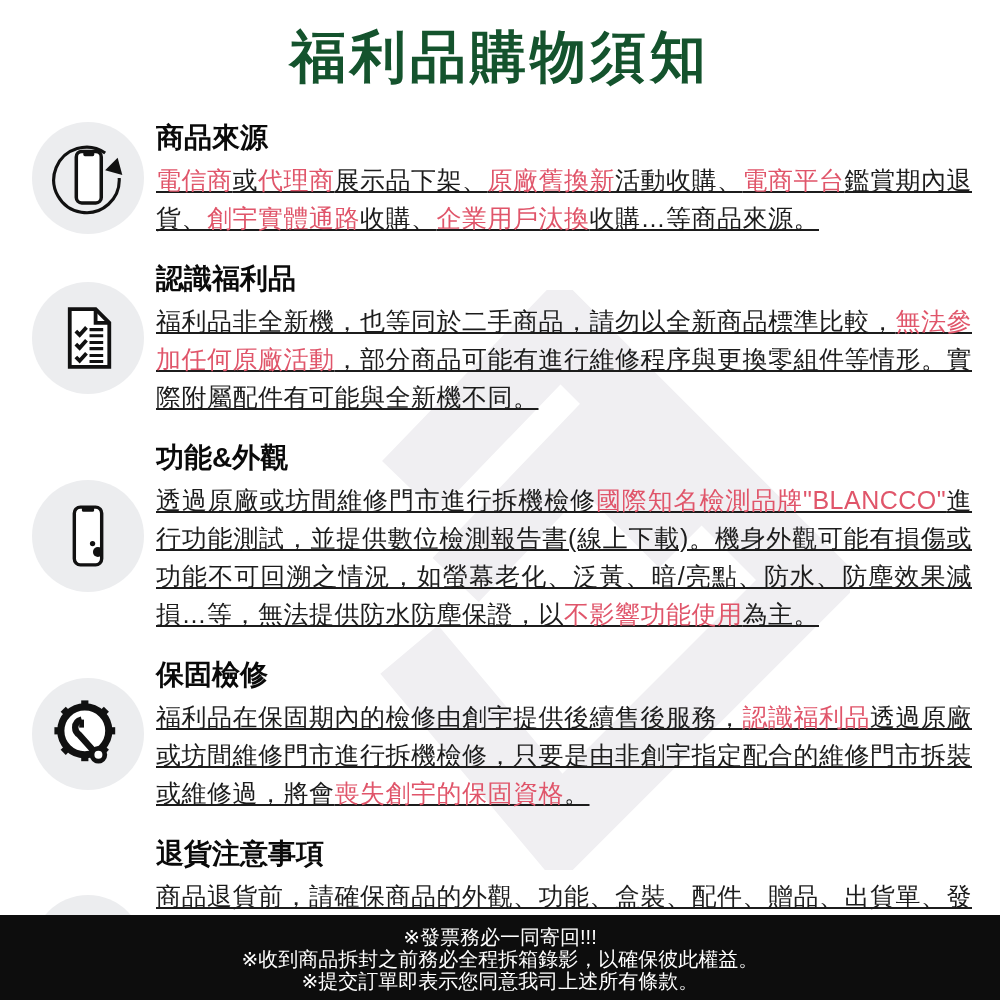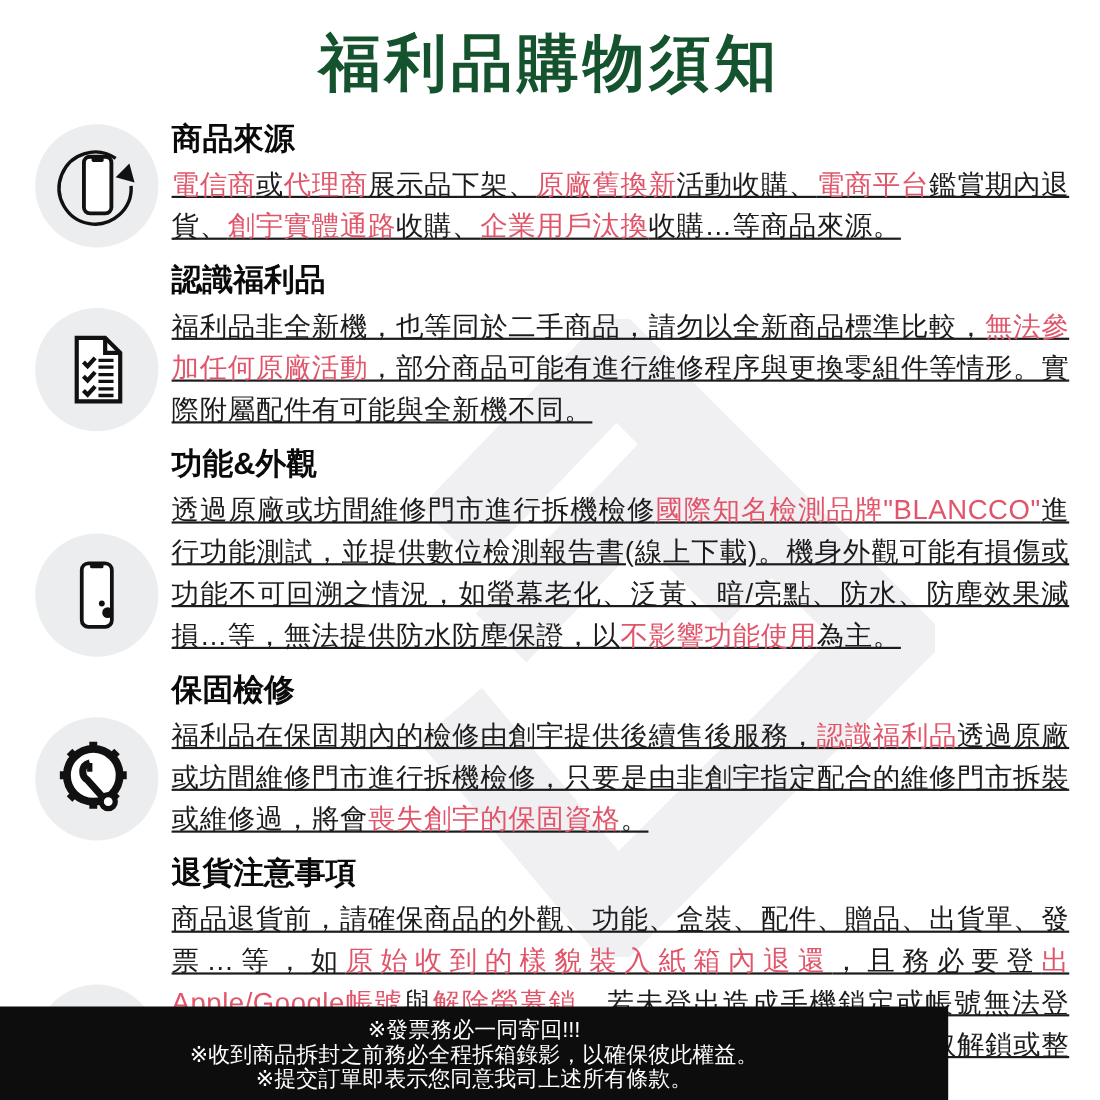--- a/index.html
+++ b/index.html
@@ -16,23 +16,23 @@
     z-index:0;pointer-events:none;
   }
   .content{position:relative;z-index:1;}
   .title{
     margin:0;padding-top:20px;
     text-align:center;
     font-size:56px;font-weight:800;letter-spacing:4px;
     color:#14532d;
   }
   .section{
-    display:flex;align-items:flex-end;
+    display:flex;align-items:center;
     padding:0 28px 0 32px;
-    margin-top:11px;
+    margin-top:23px;
   }
   .icon-circle{
     flex:none;width:112px;height:112px;border-radius:50%;
     background:#ecedef;
     display:flex;align-items:center;justify-content:center;
     margin-right:12px;
   }
   .icon-circle svg{display:block;}
   .text-col{flex:1;min-width:0;}
   .heading{
@@ -41,21 +41,21 @@
   }
   .body{
     font-size:25px;line-height:38px;
     text-align:justify;
     color:#1c1c1c;
     letter-spacing:0.5px;
     text-decoration:underline;
   }
   .body .red{color:#e0556a;}
   .footer{
-    position:absolute;left:0;bottom:0;width:862px;height:85px;
+    position:absolute;left:0;bottom:0;width:1000px;height:85px;
     background:#0d0d0d;color:#ffffff;
     text-align:center;
     font-size:20px;line-height:22px;
     box-sizing:border-box;
     padding-top:11px;
     z-index:2;
   }
   .footer div{margin:0;}
 </style>
 </head>

